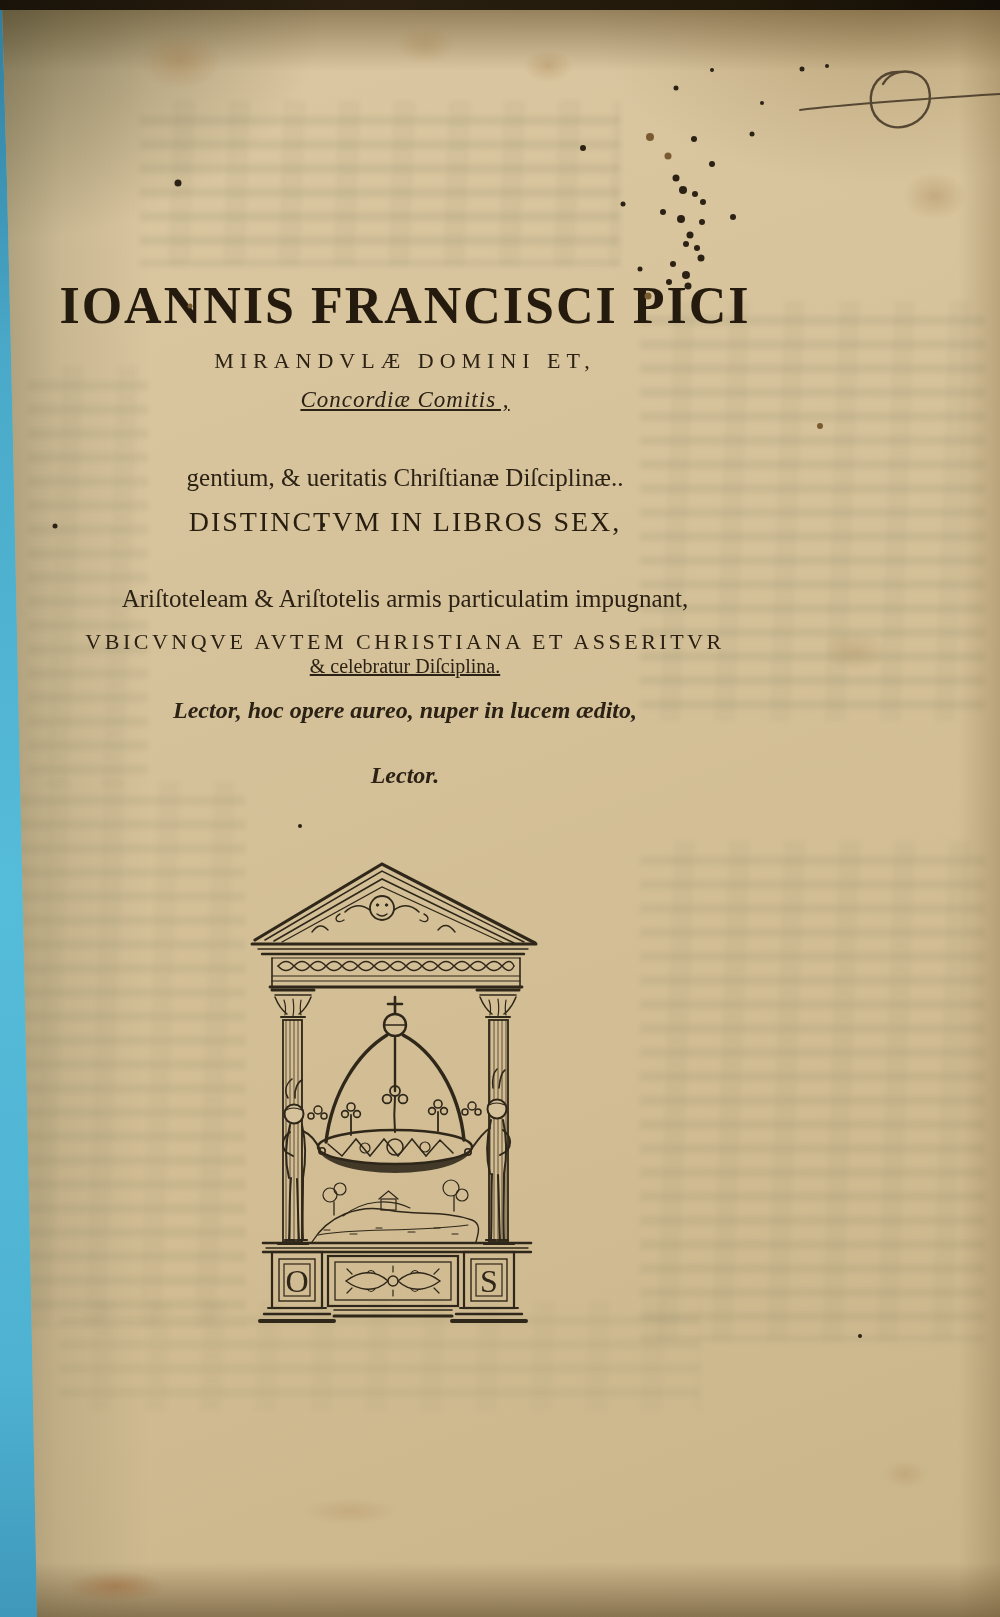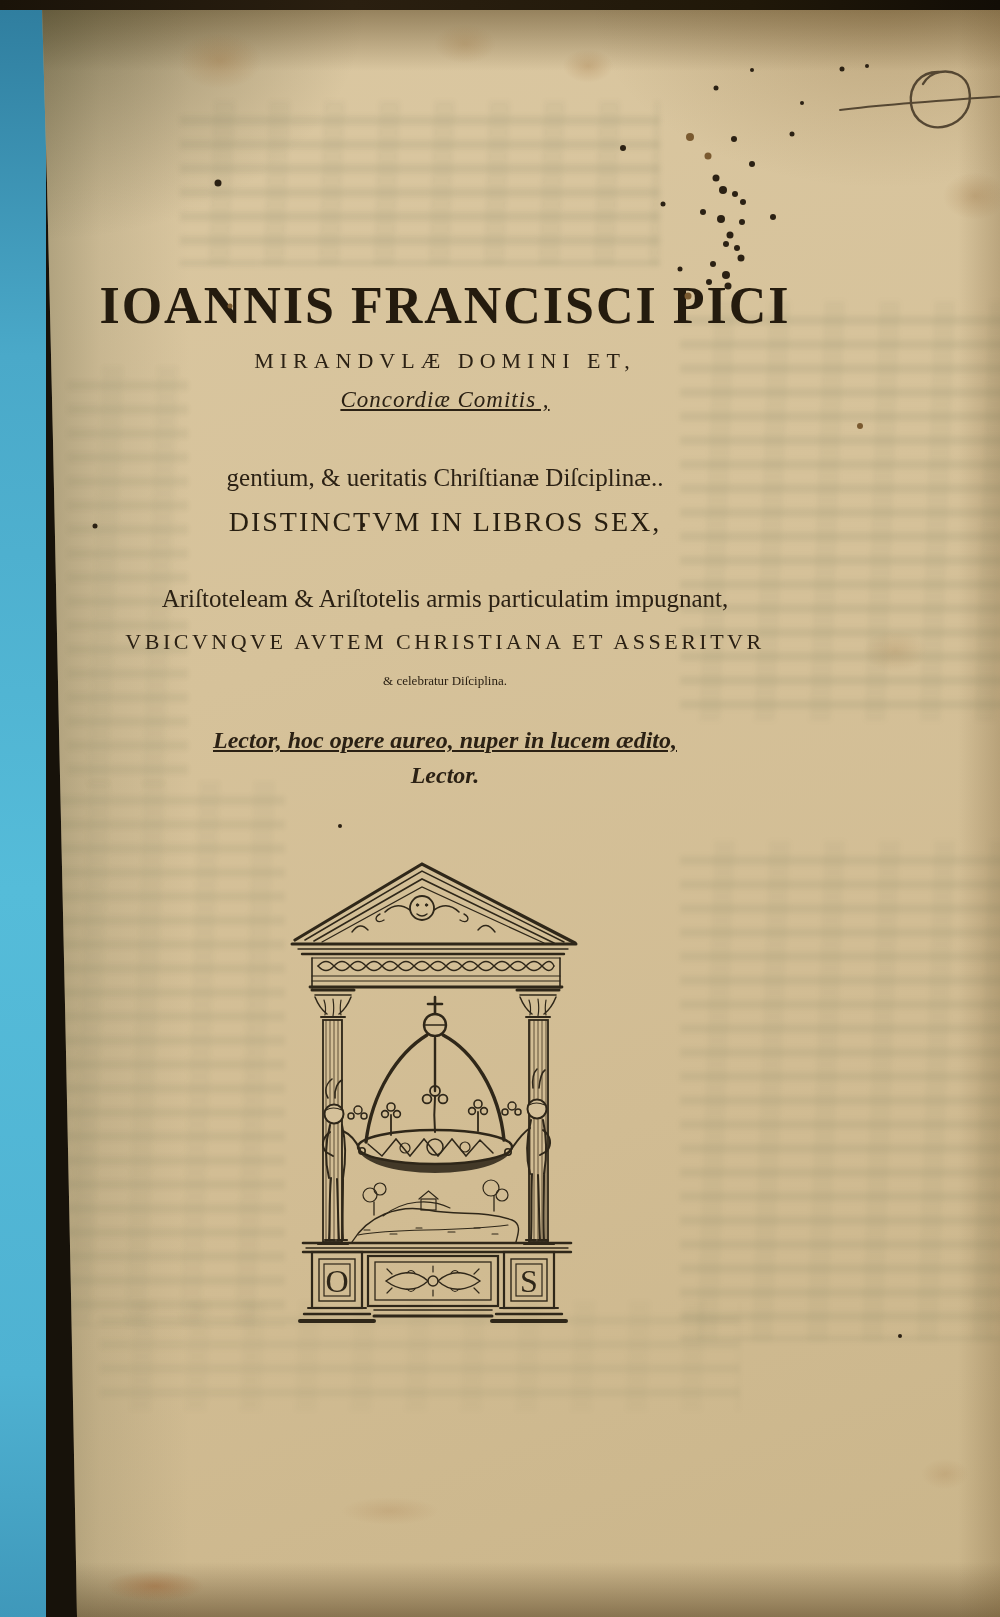--- a/index.html
+++ b/index.html
@@ -30,21 +30,20 @@
       radial-gradient(70px 22px at 115px 1580px, rgba(155,85,35,.38), transparent 70%),
       radial-gradient(70px 20px at 350px 1505px, rgba(150,95,45,.16), transparent 70%),
       radial-gradient(34px 22px at 905px 1468px, rgba(145,95,45,.16), transparent 70%),
       radial-gradient(500px 360px at 0% 0%, rgba(70,65,38,.50), transparent 65%),
       radial-gradient(420px 260px at 88% 0%, rgba(115,85,40,.28), transparent 70%),
       linear-gradient(90deg, rgba(100,96,66,.38) 0px, rgba(100,96,66,.14) 60px, transparent 150px),
       linear-gradient(270deg, rgba(120,95,55,.30) 0px, transparent 42px),
       linear-gradient(0deg, rgba(80,60,30,.55) 0px, transparent 55px),
       linear-gradient(180deg, rgba(85,65,30,.55) 0px, transparent 65px),
       linear-gradient(160deg,#dbc8a2 0%,#d6c29a 38%,#d1bc93 68%,#cab58a 100%);
-    margin-left: 40px;
   }
   .bleed{
     position:absolute;
     background:
       repeating-linear-gradient(180deg, transparent 0 15px, rgba(104,110,78,.20) 15px 24px),
       repeating-linear-gradient(92deg, transparent 0 34px, rgba(104,110,78,.10) 34px 55px);
     filter:blur(2.4px);
     opacity:.55;
     pointer-events:none;
   }
@@ -54,22 +53,22 @@
   }
   .t1{top:274px;font-size:52px;font-weight:bold;letter-spacing:2px;color:#241b0e;}
   .t2{top:344px;font-size:22px;letter-spacing:6px;}
   .t3{top:382px;font-size:23px;font-style:italic;letter-spacing:1px;text-decoration:underline;}
   .s1{top:424px;font-size:27px;letter-spacing:7px;color:#271e10;}
   .s2{top:459px;font-size:25px;}
   .s3{top:502px;font-size:28px;letter-spacing:2px;color:#271e10;}
   .d1{top:551px;font-size:25px;}
   .d2{top:580px;font-size:25px;}
   .a1{top:625px;font-size:22px;letter-spacing:3.5px;}
-  .a2{top:668px;font-size:13px;}
-  .c1{top:722px;font-size:24px;font-weight:bold;font-style:italic;text-decoration:underline;}
+  .a2{top:650px;font-size:20px;text-decoration:underline;}
+  .c1{top:692px;font-size:24px;font-weight:bold;font-style:italic;}
   .c2{top:757px;font-size:24px;font-weight:bold;font-style:italic;}
   .woodcut{position:absolute;left:248px;top:842px;}
   .specks{position:absolute;left:0;top:0;pointer-events:none;}
   .handmark{position:absolute;left:780px;top:40px;}
   svg{display:block;}
 </style>
 </head>
 <body>
 
 <div class="blue-edge"></div>

